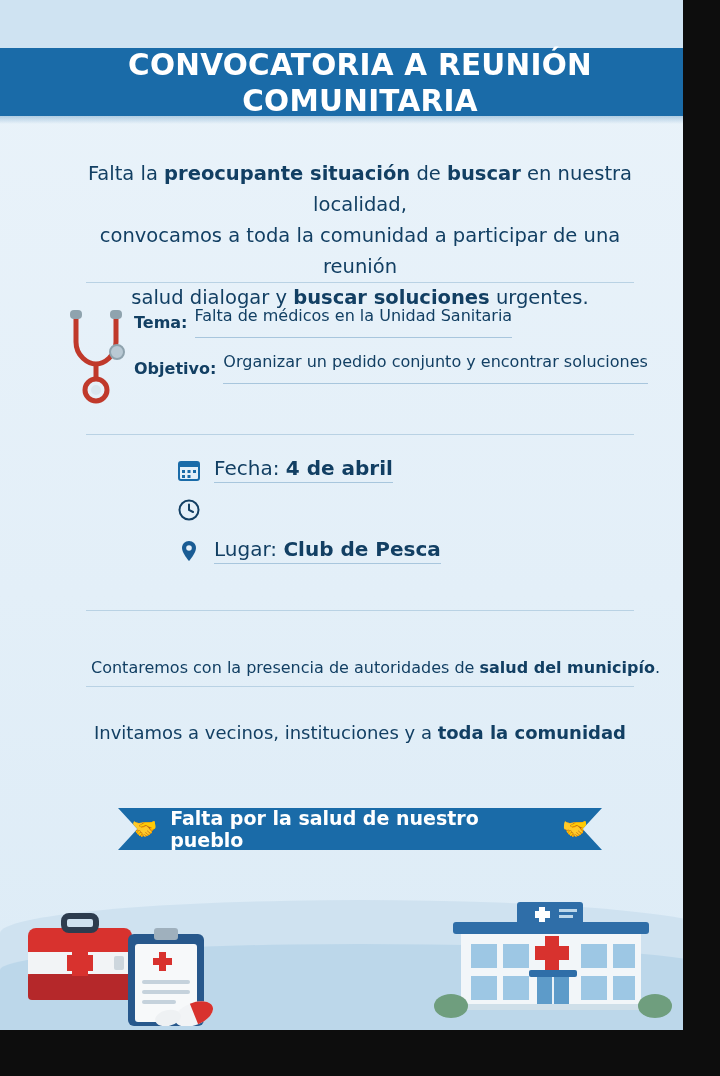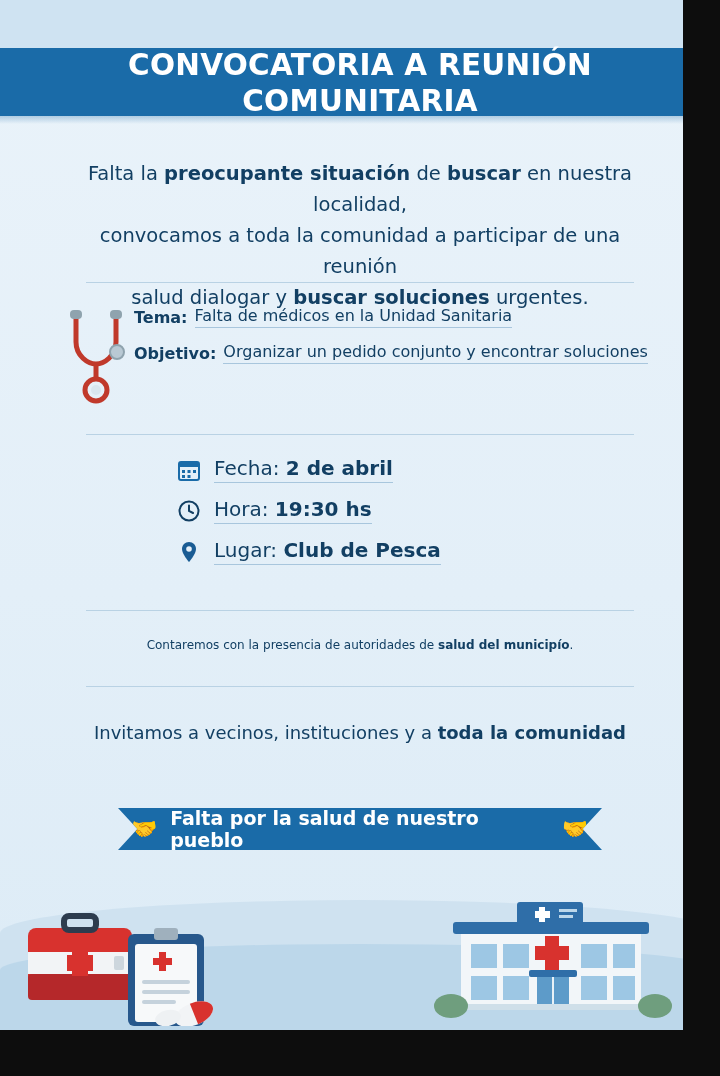--- a/index.html
+++ b/index.html
@@ -91,21 +91,21 @@
     font-size: 16px;
     font-family: "DejaVu Sans", sans-serif;
   }
   .topic-row .lbl {
     font-weight: bold;
     margin-right: 7px;
     white-space: nowrap;
   }
   .topic-row .val {
     border-bottom: 1px solid #a8c6dd;
-    padding-bottom: 2px;
+    padding-bottom: 12px;
   }
   .steth {
     position: absolute;
     left: 0px; top: 2px;
     width: 70px; height: 100px;
   }
   
   .details {
     position: absolute;
     top: 456px; left: 0;
@@ -130,25 +130,25 @@
     justify-content: center;
   }
   .detail-row .dtext {
     border-bottom: 1px solid #a8c6dd;
     padding-bottom: 2px;
   }
   .detail-row .dtext b { font-weight: bold; }
   
   .note-authorities {
     position: absolute;
-    top: 638px; left: 60px;
+    top: 658px; left: 60px;
     width: 600px;
-    text-align: center;
-    color: #123f63;
-    font-size: 12px;
+    text-align: right;
+    color: #123f63;
+    font-size: 16px;
     font-family: "DejaVu Sans", sans-serif;
   }
   .note-invite {
     position: absolute;
     top: 718px; left: 60px;
     width: 600px;
     text-align: center;
     color: #123f63;
     font-size: 18px;
     line-height: 29px;
@@ -248,34 +248,30 @@
           <rect x="2" y="4" width="20" height="5" fill="#1a6ba8"></rect>
           <rect x="5" y="12" width="3" height="3" fill="#1a6ba8"></rect>
           <rect x="10.5" y="12" width="3" height="3" fill="#1a6ba8"></rect>
           <rect x="16" y="12" width="3" height="3" fill="#1a6ba8"></rect>
           <rect x="5" y="17" width="3" height="3" fill="#1a6ba8"></rect>
           <rect x="10.5" y="17" width="3" height="3" fill="#1a6ba8"></rect>
         </svg>
       </span>
       <span class="dtext">
         <span>Fecha:</span>
-        <b>2 de abril</b>
+        <b>4 de abril</b>
       </span>
     </div>
 
     <div class="detail-row">
       <span class="dicon">
         <svg width="24" height="24" viewBox="0 0 24 24">
           <circle cx="12" cy="12" r="9.5" fill="none" stroke="#123f63" stroke-width="2"></circle>
           <path d="M12 6.5 L12 12 L16 14" fill="none" stroke="#123f63" stroke-width="2" stroke-linecap="round"></path>
         </svg>
-      </span>
-      <span class="dtext">
-        <span>Hora:</span>
-        <b>19:30 hs</b>
       </span>
     </div>
 
     <div class="detail-row">
       <span class="dicon">
         <svg width="24" height="24" viewBox="0 0 24 24">
           <path d="M12 2 C8 2 5 5 5 9 c0 5 7 13 7 13 s7-8 7-13 c0-4-3-7-7-7 z" fill="#1a5c94"></path>
           <circle cx="12" cy="9" r="2.8" fill="#e6f0f9"></circle>
         </svg>
       </span>

